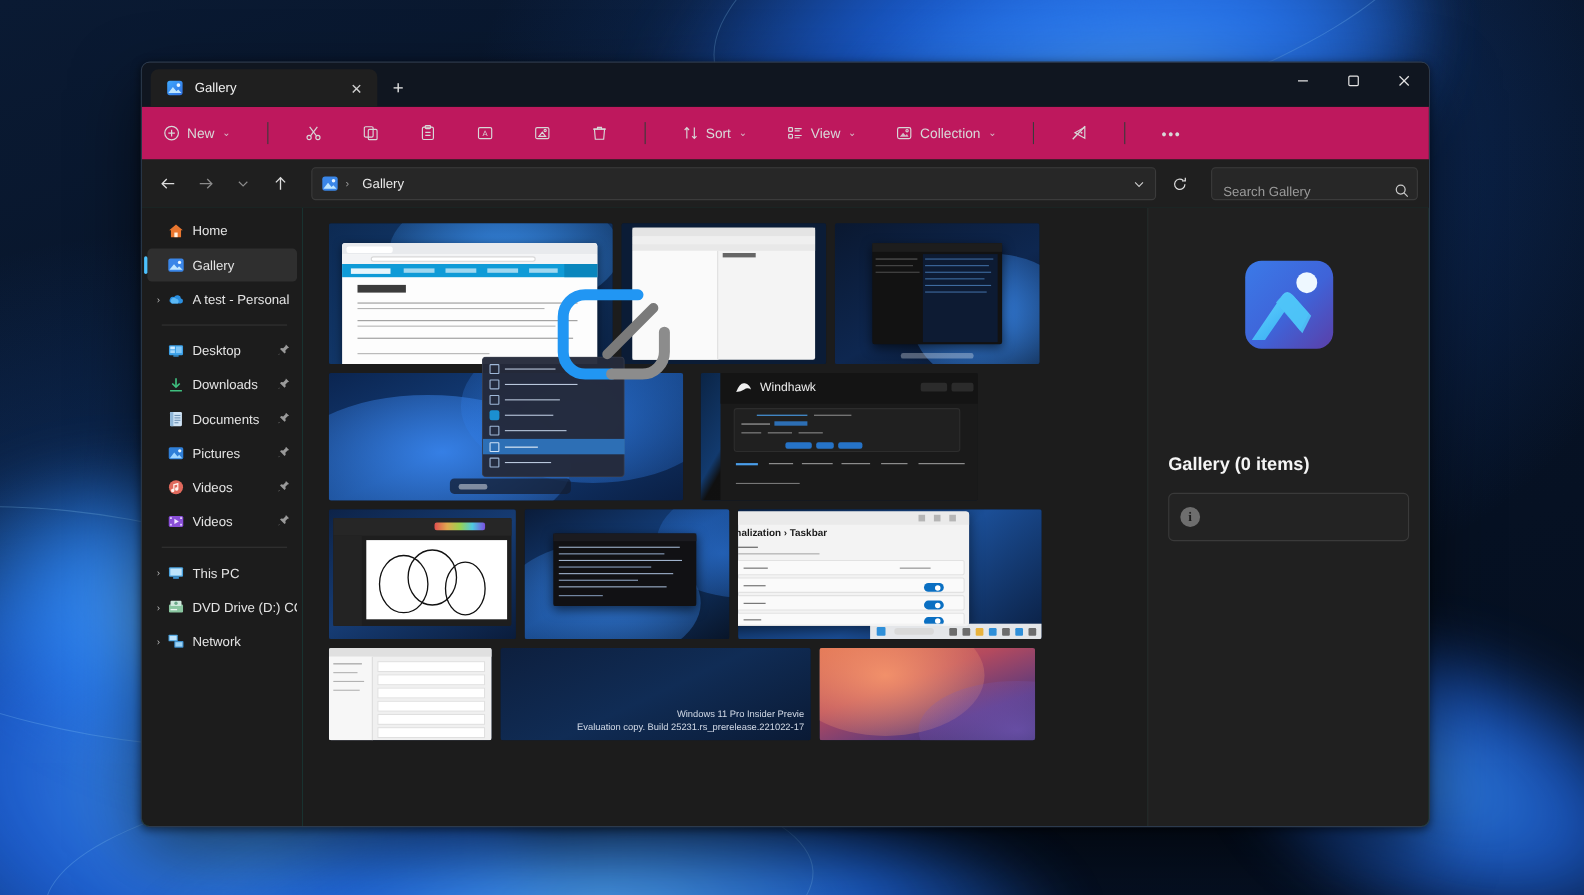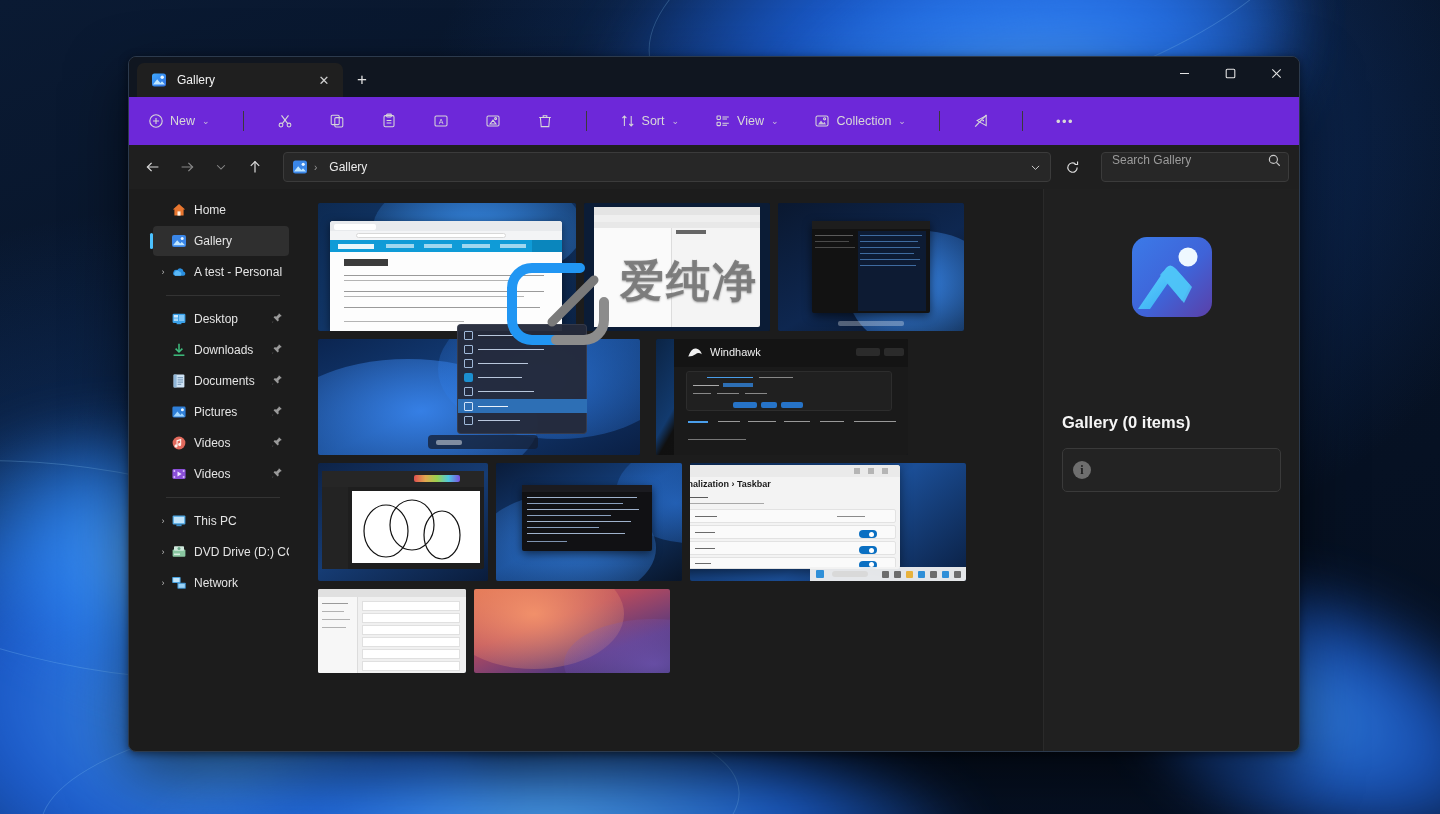--- a/index.html
+++ b/index.html
@@ -126,21 +126,21 @@
   }
   .wc {
     width: 46px; height: 32px;
     display: flex; align-items: center; justify-content: center;
     color: #e3e3e3;
   }
 
   
   .cmdbar {
     height: 48px;
-    background: #6d28d9;
+    background: #be185d;
     display: flex; align-items: center;
     padding: 0 10px;
     gap: 18px;
     flex: none;
   }
   .cmd {
     height: 32px;
     display: flex; align-items: center; gap: 6px;
     padding: 0 9px;
     border-radius: 5px;
@@ -193,34 +193,33 @@
   .refresh {
     width: 30px; height: 30px; margin-left: 4px;
     display: flex; align-items: center; justify-content: center;
     color: #dcdcdc; border-radius: 4px;
   }
   .searchbox {
     width: 188px; height: 30px; margin-left: 12px;
     background: #272727;
     border: 1px solid #3b3b3b;
     border-radius: 4px;
-    display: flex; align-items: flex-start;
+    display: flex; align-items: flex-end;
     padding: 0 6px 0 10px;
   }
   .searchbox input {
     flex: 1; background: transparent; border: none; outline: none;
     color: #e6e6e6; font-size: 12px; font-family: inherit;
   }
   .searchbox input::placeholder { color: #9b9b9b; }
 
   
   .body {
     flex: 1; display: flex; min-height: 0;
     background: #0f766e;
-    margin-left: 19px;
   }
 
   
   .sidebar {
     width: 146px; flex: none;
     background: #1c1c1c;
     padding: 6px 0 0 0;
     overflow: hidden;
     font-size: 12px;
   }
@@ -958,20 +957,26 @@
             <div class="ln" style="left:4px;top:38px;width:24px;background:#b2b2b2;"></div>
             <div class="blk" style="left:44px;top:12px;width:98px;height:10px;background:#fff;border:1px solid #e0e0e0;"></div>
             <div class="blk" style="left:44px;top:24px;width:98px;height:10px;background:#fff;border:1px solid #e0e0e0;"></div>
             <div class="blk" style="left:44px;top:36px;width:98px;height:10px;background:#fff;border:1px solid #e0e0e0;"></div>
             <div class="blk" style="left:44px;top:48px;width:98px;height:10px;background:#fff;border:1px solid #e0e0e0;"></div>
             <div class="blk" style="left:44px;top:60px;width:98px;height:10px;background:#fff;border:1px solid #e0e0e0;"></div>
             <div class="blk" style="left:44px;top:72px;width:98px;height:10px;background:#fff;border:1px solid #e0e0e0;"></div>
           </div>
         </div>
 
+        <div class="thumb" style="width:282px;height:84px;">
+          <div class="cap" style="background:linear-gradient(155deg,#0d1f3e 0%,#102c55 50%,#0a1a35 100%);">
+            <span style="position:absolute;right:6px;bottom:19px;font-size:8.5px;color:rgba(235,240,250,.88);font-family:'Liberation Sans',sans-serif;white-space:nowrap;">Windows 11 Pro Insider Previe</span>
+            <span style="position:absolute;right:6px;bottom:7px;font-size:8.5px;color:rgba(235,240,250,.88);font-family:'Liberation Sans',sans-serif;white-space:nowrap;">Evaluation copy. Build 25231.rs_prerelease.221022-17</span>
+          </div>
+        </div>
 
         <div class="thumb" style="width:196px;height:84px;">
           <div class="cap" style="background:linear-gradient(160deg,#d8694e 0%,#b44a5e 38%,#5a3a7e 72%,#2e2a58 100%);">
             <div class="blk" style="left:-30px;top:-30px;width:180px;height:110px;border-radius:50%;background:radial-gradient(ellipse at 50% 50%,rgba(255,160,110,.8),rgba(220,100,90,0));"></div>
             <div class="blk" style="left:90px;top:30px;width:180px;height:90px;border-radius:50%;background:radial-gradient(ellipse at 50% 50%,rgba(120,90,190,.7),rgba(60,50,120,0));"></div>
           </div>
         </div>
 
       </div>
     </div>
@@ -1004,14 +1009,13 @@
   </div>
 
 </div>
 
 <div id="watermark">
   <svg class="wm-mark" viewBox="0 0 108 84">
     <path d="M74 6 H26 A20 20 0 0 0 6 26 V58 A20 20 0 0 0 26 78 H50" fill="none" stroke="#2196f3" stroke-width="10" stroke-linecap="round"></path>
     <path d="M50 78 H78 A20 20 0 0 0 98 58 V40" fill="none" stroke="#8c8c8c" stroke-width="10" stroke-linecap="round"></path>
     <path d="M88 18 L46 60" stroke="#7a7a7a" stroke-width="9" stroke-linecap="round"></path>
   </svg>
-  <div class="wm-cn">爱纯净</div>
 </div>
 
 </body></html>

